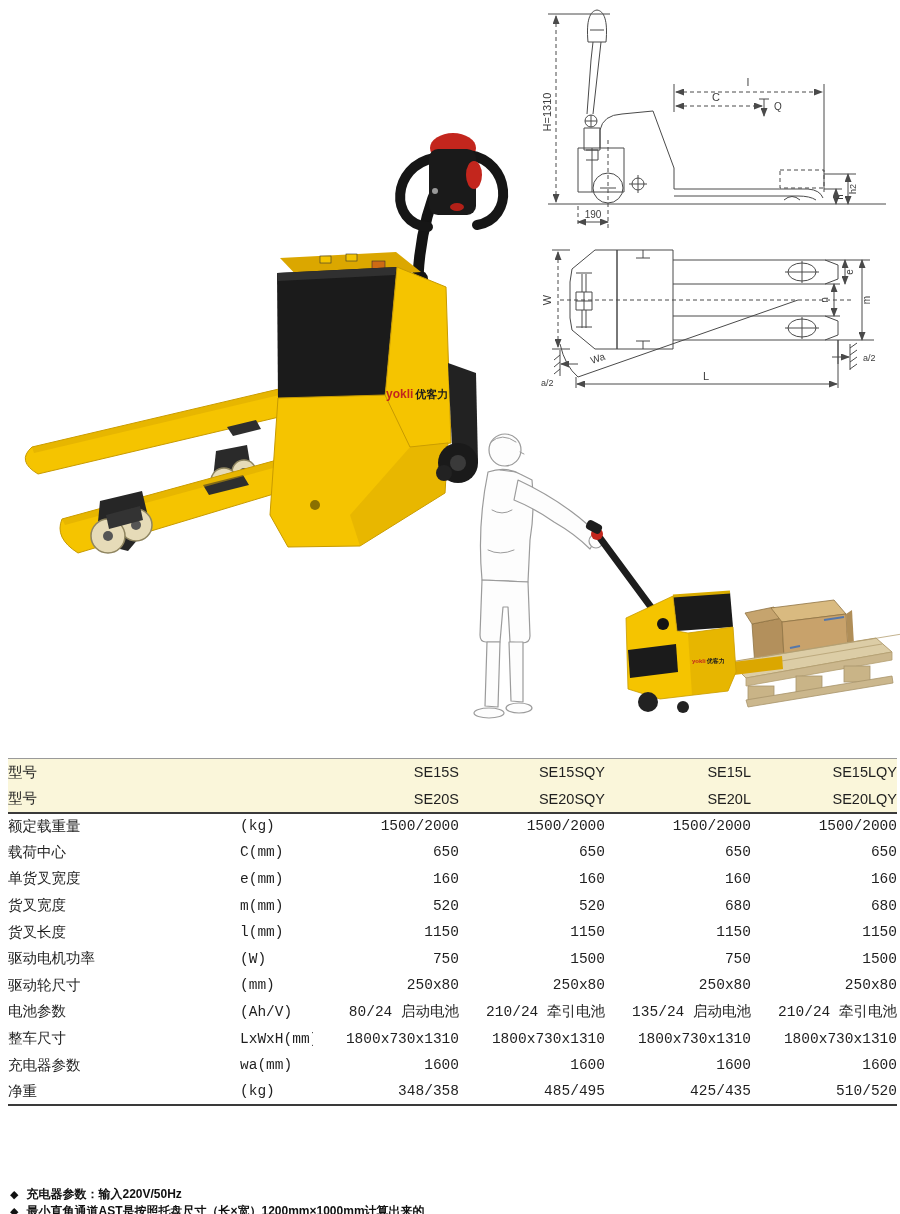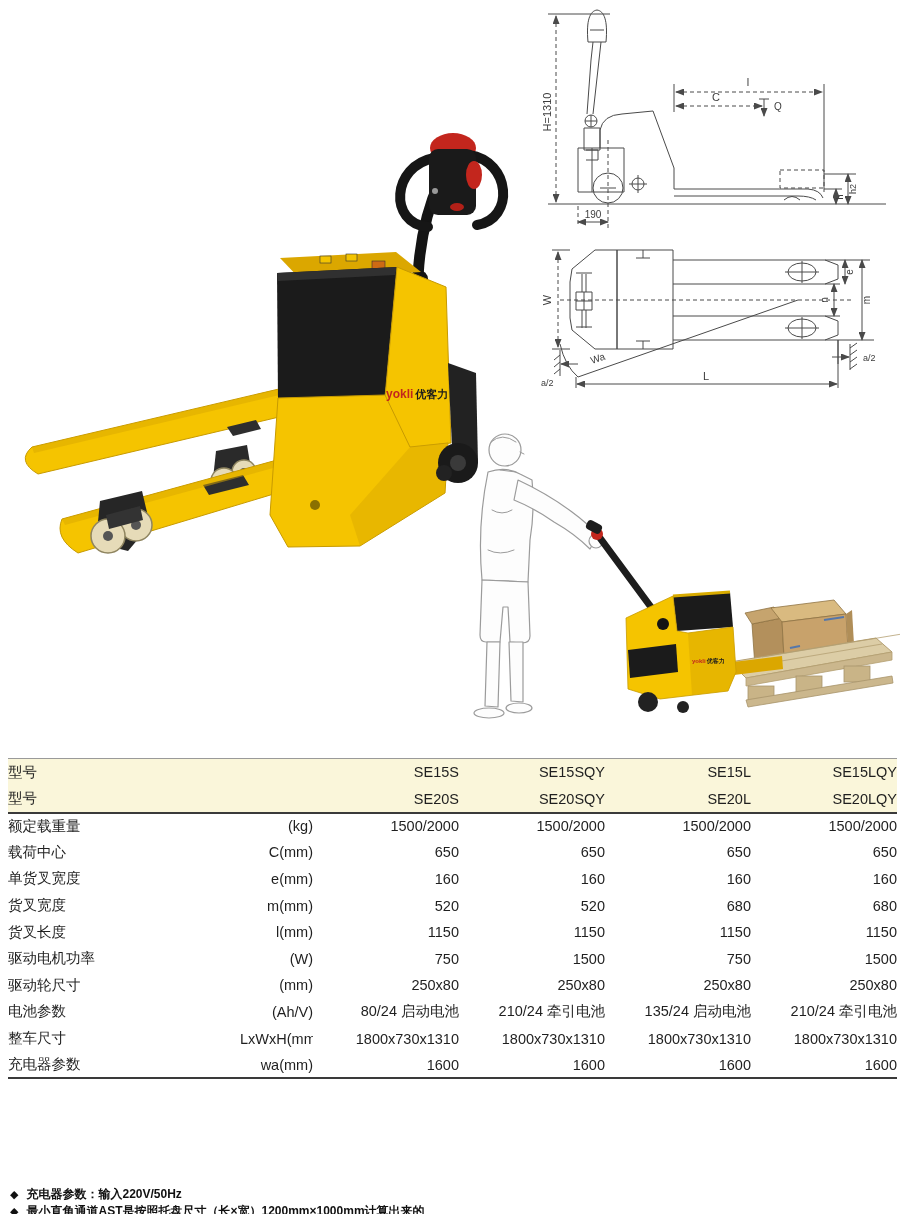--- a/index.html
+++ b/index.html
@@ -22,25 +22,25 @@
   .fr{fill:var(--red);}
   .sk{stroke:var(--sketch);stroke-width:1.2;fill:#fdfdfd;stroke-linejoin:round;stroke-linecap:round;}
   .skl{stroke:var(--sketch);stroke-width:1;fill:none;stroke-linecap:round;}
 
   
   .spec-wrap{left:8px;top:758px;width:889px;}
   table.spec{border-collapse:collapse;width:889px;table-layout:fixed;
     font-size:14.5px;color:#1f1f1f;}
   table.spec td{padding:0;white-space:nowrap;overflow:hidden;}
   tr.head-row{background:var(--header-bg);height:27px;}
-  tr.data-row{height:26.6px;}
+  tr.data-row{height:26.6px;font-family:Liberation Mono, monospace;}
   thead{border-top:1px solid #9a9a9a;border-bottom:2px solid #3a3a3a;}
   tbody{border-bottom:2px solid #3a3a3a;}
   td.c-label{text-align:left;padding-left:8px;}
-  td.c-unit{text-align:right;}
+  td.c-unit{}
   td.c-val{text-align:right;padding-right:12px;}
 
   .footnotes{left:10px;top:1186px;width:860px;font-size:12px;color:#111;font-weight:bold;line-height:16px;}
   .footnote{display:flex;align-items:flex-start;margin-bottom:1px;}
   .diamond{margin-right:8px;font-size:11px;}
 </style>
 </head>
 <body>
 
 <div class="page">
@@ -374,20 +374,28 @@
             <td class="c-val">1800x730x1310</td>
           </tr>
           <tr class="data-row">
             <td class="c-label">充电器参数</td>
             <td class="c-unit">wa(mm)</td>
             <td class="c-val">1600</td>
             <td class="c-val">1600</td>
             <td class="c-val">1600</td>
             <td class="c-val">1600</td>
           </tr>
+          <tr class="data-row">
+            <td class="c-label">净重</td>
+            <td class="c-unit">(kg)</td>
+            <td class="c-val">348/358</td>
+            <td class="c-val">485/495</td>
+            <td class="c-val">425/435</td>
+            <td class="c-val">510/520</td>
+          </tr>
         </tbody>
     </table>
   </div>
 
   <div class="abs footnotes">
     <div class="footnote">
       <span class="diamond">◆</span>
       <span>充电器参数：输入220V/50Hz</span>
     </div>
     <div class="footnote">

